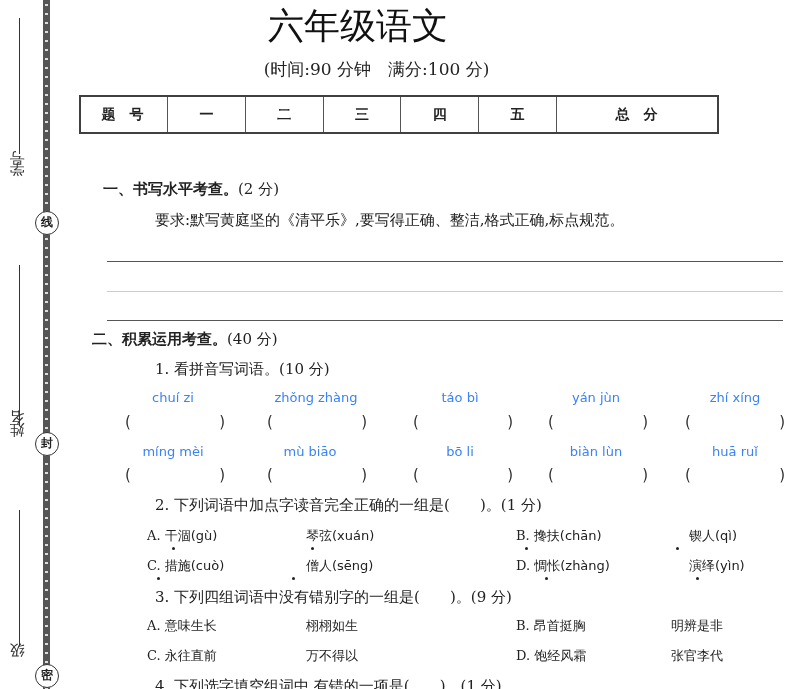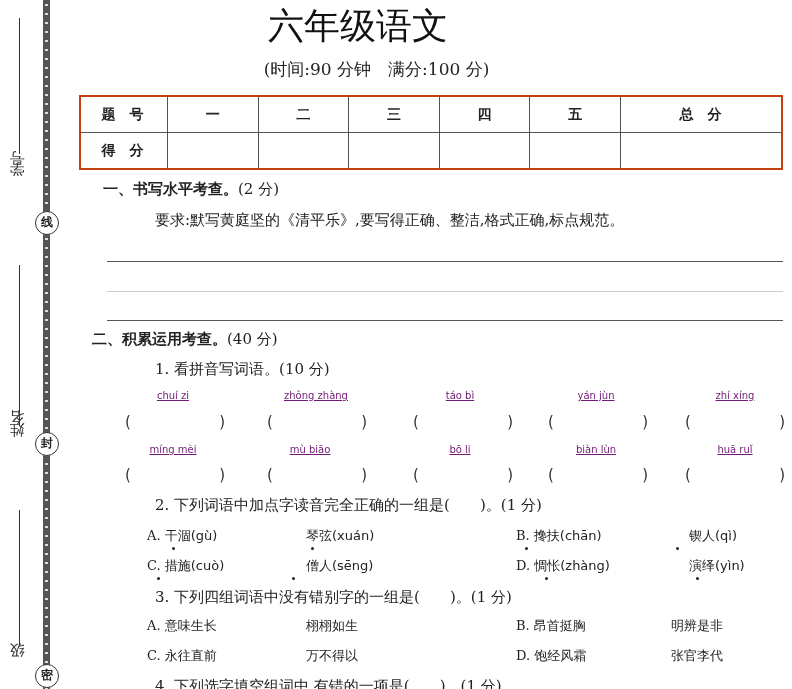--- a/index.html
+++ b/index.html
@@ -10,28 +10,28 @@
   .strip { left:43px; top:0; width:7px; height:689px;
            background: repeating-linear-gradient(to bottom, #555 0px, #555 4px, #ddd 4px, #ddd 6px, #555 6px, #555 9px);
            border-left:2px solid #555; border-right:2px solid #555; box-sizing:border-box; }
   .seal { width:22px; height:22px; border:1.5px solid #333; border-radius:50%;
           background:#fff; font-size:12px; line-height:21px; text-align:center; left:35px;
           font-family:"DejaVu Sans", sans-serif; font-weight:bold; }
   .vline { left:19px; width:1px; background:#333; }
   .vlabel { left:8px; font-size:15px; writing-mode:vertical-rl; transform:rotate(180deg); letter-spacing:12px; color:#333; }
   .title { left:0; width:676px; top:2px; text-align:center; font-family:"DejaVu Sans", sans-serif; font-size:36px; color:#111; padding-left:40px; box-sizing:border-box; }
   .subtitle { left:0; width:688px; top:58px; text-align:center; font-size:17px; padding-left:65px; box-sizing:border-box; }
-  table.score { position:absolute; left:79px; top:95px; width:704px; border-collapse:collapse; border:2px solid #c2410c; }
+  table.score { position:absolute; left:79px; top:95px; width:640px; border-collapse:collapse; border:2px solid #404040; }
   table.score td { border:1px solid #555; height:33px; text-align:center; font-family:"DejaVu Sans", sans-serif; font-weight:bold; font-size:14px; }
   table.score td.hd { width:73px; letter-spacing:14px; text-align:center; padding-left:12px; }
   .sec { font-size:15px; font-weight:bold; font-family:"DejaVu Sans", sans-serif;margin-left:24px; }
   .sec .pts { font-weight:normal; font-family:"DejaVu Serif", serif; }
   .txt { font-size:15px;margin-left:48px; }
   .hline { height:1px; background:#555; left:107px; width:676px; }
-  .pinyin { font-family:"DejaVu Sans", sans-serif; font-size:10px; color:#701a75; text-align:center; width:120px;text-decoration:underline; }
+  .pinyin { font-family:"DejaVu Sans", sans-serif; font-size:13px; color:#3b82f6; text-align:center; width:120px; }
   .paren { font-family:"DejaVu Sans", sans-serif; font-size:15px; color:#333; width:100px; display:flex; justify-content:space-between; }
   .opt { font-size:13px; white-space:nowrap;margin-left:21px; }
   .py { font-family:"DejaVu Sans", sans-serif; }
 </style>
 </head>
 <body>
 
 <div class="abs strip"></div>
 <div class="abs vline" style="top:18px;height:136px"></div>
 <div class="abs vlabel" style="top:165px">学号</div>
@@ -49,29 +49,20 @@
 <table class="score">
   <tbody>
       <tr>
     <td class="hd">题号</td>
     <td>一</td>
     <td>二</td>
     <td>三</td>
     <td>四</td>
     <td>五</td>
     <td style="width:145px;letter-spacing:14px;padding-left:14px">总分</td>
-  </tr>
-  <tr>
-    <td class="hd">得分</td>
-    <td></td>
-    <td></td>
-    <td></td>
-    <td></td>
-    <td></td>
-    <td></td>
   </tr>
 </tbody>
   </table>
 
 <div class="abs sec" style="left:79px;top:180px">
   <span>一、书写水平考查。</span><span class="pts">(2 分)</span>
 </div>
 <div class="abs txt" style="left:107px;top:211px">要求:默写黄庭坚的《清平乐》,要写得正确、整洁,格式正确,标点规范。</div>
 <div class="abs hline" style="top:261px"></div>
 <div class="abs hline" style="top:291px;background:#ccc"></div>
@@ -170,21 +161,21 @@
 
 <div class="abs" style="left:172px;top:547px;width:3px;height:3px;border-radius:50%;background:#222"></div>
 <div class="abs" style="left:311px;top:547px;width:3px;height:3px;border-radius:50%;background:#222"></div>
 <div class="abs" style="left:525px;top:547px;width:3px;height:3px;border-radius:50%;background:#222"></div>
 <div class="abs" style="left:676px;top:547px;width:3px;height:3px;border-radius:50%;background:#222"></div>
 <div class="abs" style="left:157px;top:577px;width:3px;height:3px;border-radius:50%;background:#222"></div>
 <div class="abs" style="left:292px;top:577px;width:3px;height:3px;border-radius:50%;background:#222"></div>
 <div class="abs" style="left:545px;top:577px;width:3px;height:3px;border-radius:50%;background:#222"></div>
 <div class="abs" style="left:696px;top:577px;width:3px;height:3px;border-radius:50%;background:#222"></div>
 
-<div class="abs txt" style="left:107px;top:588px">3. 下列四组词语中没有错别字的一组是(　　)。(1 分)</div>
+<div class="abs txt" style="left:107px;top:588px">3. 下列四组词语中没有错别字的一组是(　　)。(9 分)</div>
 <div class="abs opt" style="left:126px;top:617px">
   <span>A.</span>
   <span>意味生长</span>
 </div>
 <div class="abs opt" style="left:285px;top:617px">栩栩如生</div>
 <div class="abs opt" style="left:495px;top:617px">
   <span>B.</span>
   <span>昂首挺胸</span>
 </div>
 <div class="abs opt" style="left:650px;top:617px">明辨是非</div>

